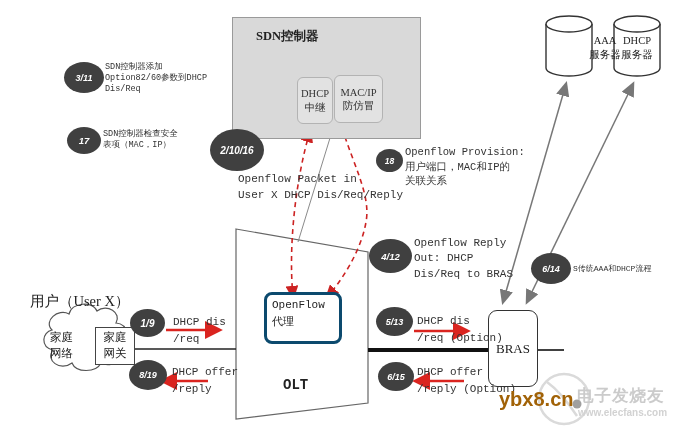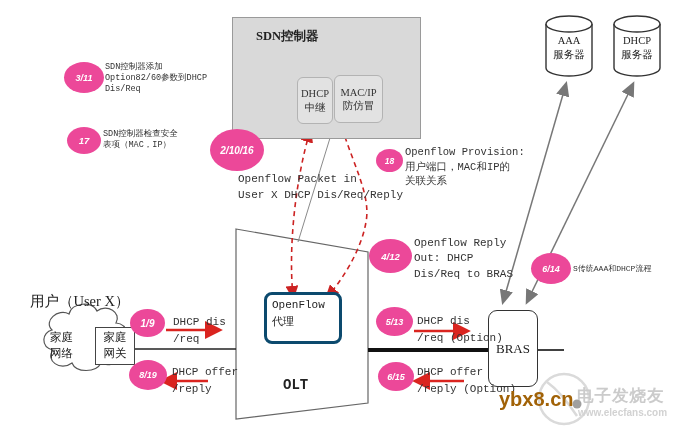--- a/index.html
+++ b/index.html
@@ -1,21 +1,21 @@
 <!DOCTYPE html>
 <html><head>
 <meta charset="utf-8">
 <style>
   html,body{margin:0;padding:0;background:#fff;}
   #stage{position:relative;width:682px;height:434px;background:#ffffff;overflow:hidden;
          font-family:"Liberation Serif","DejaVu Serif",serif;color:#222;}
   .abs{position:absolute;}
   svg{position:absolute;left:0;top:0;}
   .mono{font-family:"Liberation Mono","DejaVu Sans Mono",monospace;}
-  .badge{position:absolute;background:#ec4899;color:#fff;border-radius:50%;
+  .badge{position:absolute;background:#404040;color:#fff;border-radius:50%;
          display:flex;align-items:center;justify-content:center;
          font-family:"Liberation Sans","DejaVu Sans",sans-serif;
          font-style:italic;font-weight:bold;z-index:6;}
   .note{position:absolute;line-height:1.32;color:#333;z-index:5;}
   .note .ln{white-space:nowrap;}
   .box{position:absolute;background:#fff;border:1px solid #444;z-index:4;}
   .sdnbox{position:absolute;left:232px;top:17px;width:187px;height:120px;
           background:#d9d9d9;border:1px solid #9a9a9a;z-index:2;}
   .module{position:absolute;background:#e2e2e2;border:1px solid #b3b3b3;border-radius:6px;
           text-align:center;line-height:1.25;font-size:10.5px;color:#333;z-index:3;
@@ -84,21 +84,21 @@
   <div class="nodelabel" style="left:256px;top:28px;font-weight:bold;font-size:12.5px;">SDN控制器</div>
   <div class="module" style="left:297px;top:77px;width:34px;height:45px;">
     <span class="ln">DHCP</span>
     <span class="ln">中继</span>
   </div>
   <div class="module" style="left:334px;top:75px;width:47px;height:46px;">
     <span class="ln">MAC/IP</span>
     <span class="ln">防仿冒</span>
   </div>
 
-  <div class="cylabel" style="left:546px;top:34px;width:46px;">
+  <div class="cylabel" style="left:546px;top:34px;width:46px;padding-left:36px;">
     <div>AAA</div>
     <div>服务器</div>
   </div>
   <div class="cylabel" style="left:614px;top:34px;width:46px;">
     <div>DHCP</div>
     <div>服务器</div>
   </div>
 
   <div class="box" style="left:264px;top:292px;width:62px;height:42px;border:3px solid #0c4a6e;border-radius:8px;padding:2px 5px;z-index:4;">
     <div class="mono" style="font-size:11px;line-height:1.5;">

